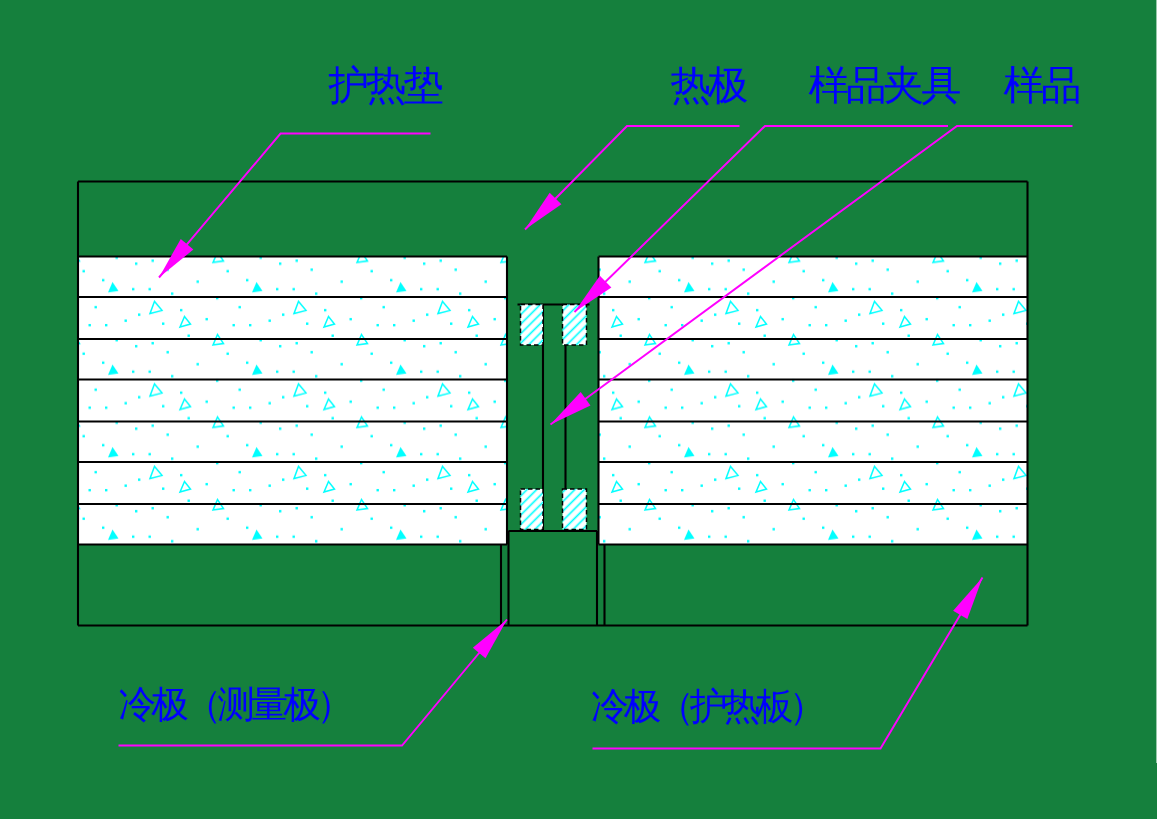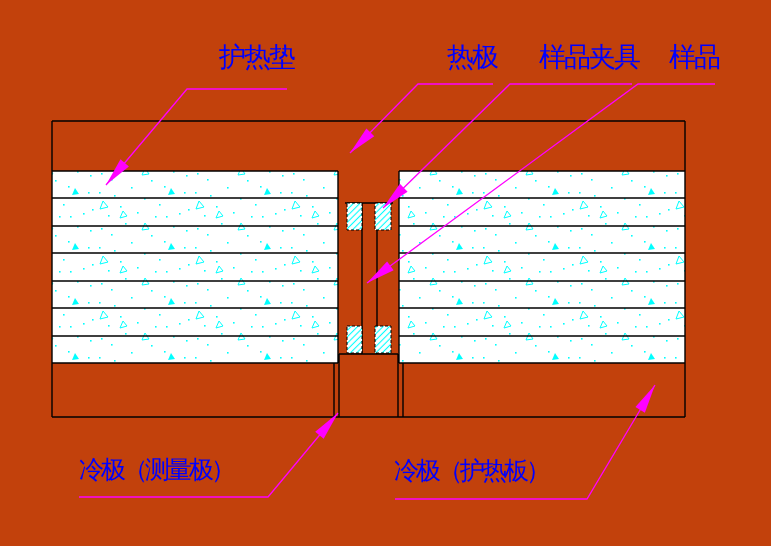--- a/index.html
+++ b/index.html
@@ -1,20 +1,20 @@
 <!DOCTYPE html>
 <html><head>
 <meta charset="utf-8">
 <style>
   html, body { margin: 0; padding: 0; background: #ffffff; }
   #canvas {
     position: relative;
     width: 771px;
     height: 546px;
-    background: #c2410c;
+    background: #15803d;
     overflow: hidden;
     font-family: "DejaVu Sans", "Liberation Sans", sans-serif;
   }
   svg { display: block; }
   .struct { stroke: #000000; stroke-width: 1.4; fill: none; }
   .leader { stroke: #ff00ff; stroke-width: 1.3; fill: none; }
   .clamp  { stroke: #000000; stroke-width: 1; stroke-dasharray: 3 2; }
   .lbl    { font-family: "DejaVu Sans", "Liberation Sans", sans-serif; }
   .lbl-top { font-size: 27px; letter-spacing: -2px; }
   .lbl-bottom { font-size: 25px; letter-spacing: -3px; }

